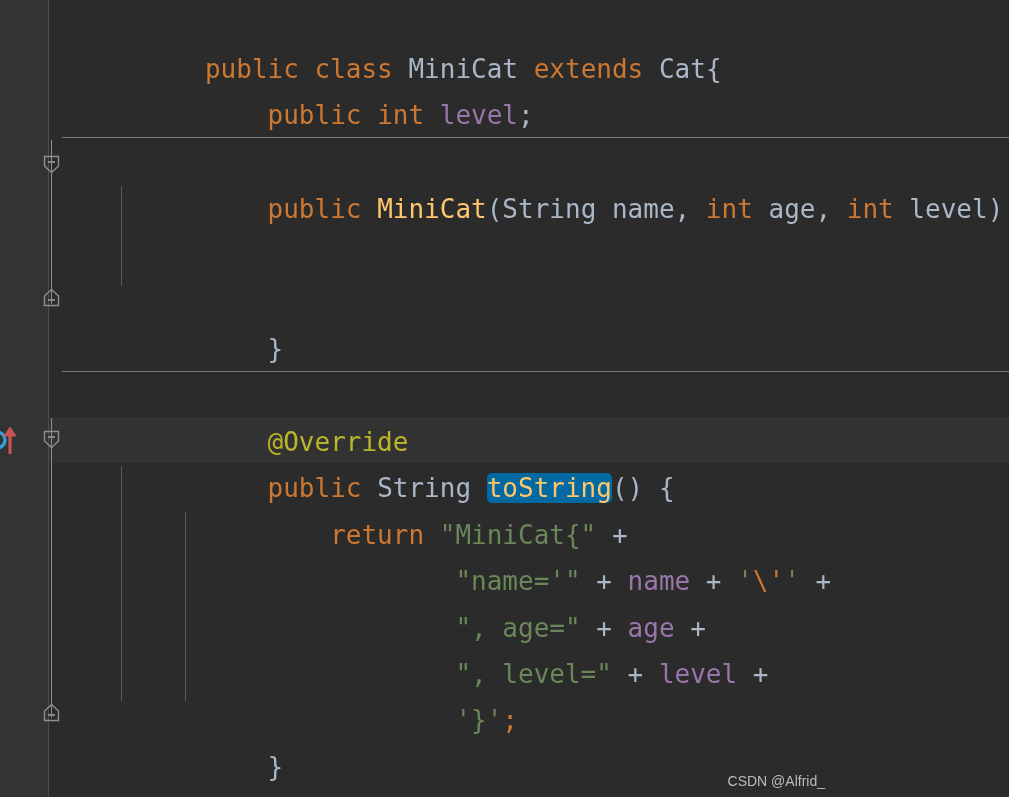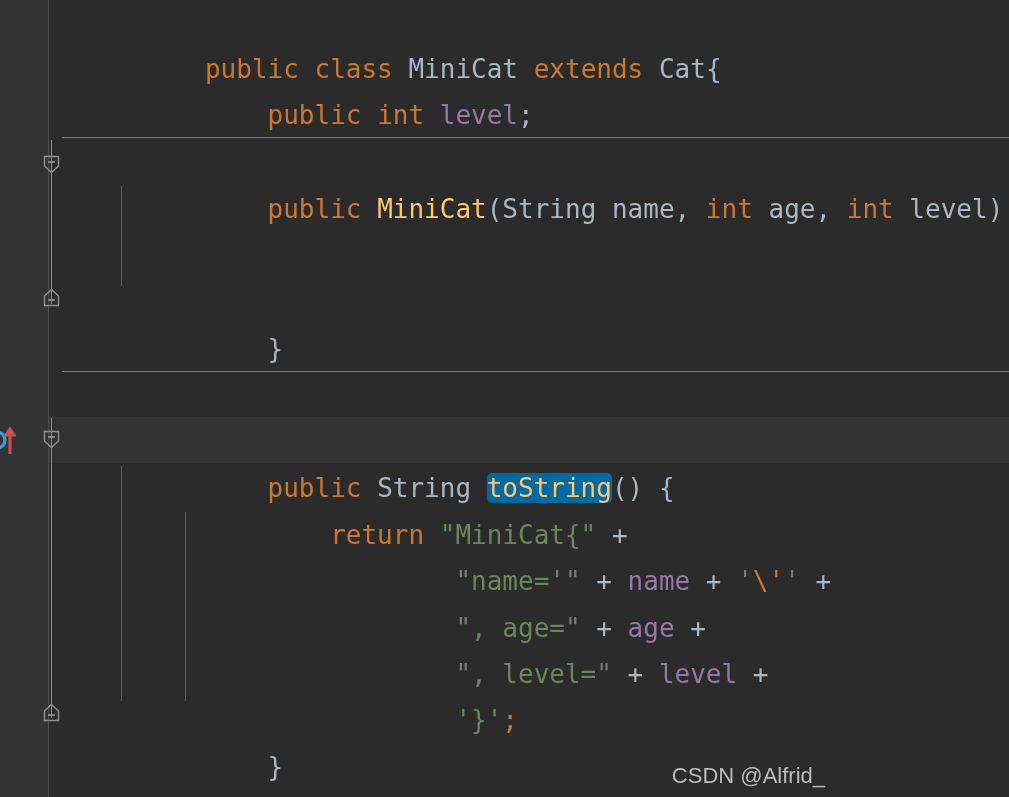--- a/index.html
+++ b/index.html
@@ -122,21 +122,21 @@
     background: #0369a1;
     border-radius: 5px;
   }
 
   
   #watermark {
     position: absolute;
     right: 14px;
     bottom: 8px;
     font-family: "Liberation Sans", "DejaVu Sans", sans-serif;
-    font-size: 22px;
+    font-size: 14px;
     color: #b9bcc0;
     z-index: 9;
     white-space: pre;
   }
 </style>
 </head>
 <body>
 
 <div id="editor">
 
@@ -209,20 +209,23 @@
     </div>
 
 
 
     <div class="line" style="top:280px;">
       <span class="punc">    </span><span class="punc">}</span>
     </div>
 
     <div class="line" style="top:326px;"></div>
 
+    <div class="line" style="top:373px;">
+      <span class="punc">    </span><span class="ann">@Override</span>
+    </div>
 
     <div class="line" style="top:419px;">
       <span class="punc">    </span><span class="kw">public</span><span class="punc"> </span><span class="typ">String</span><span class="punc"> </span><span class="ctor ident-hl">toString</span><span class="punc">() {</span>
     </div>
 
     <div class="line" style="top:466px;">
       <span class="punc">        </span><span class="kw">return</span><span class="punc"> </span><span class="str">"MiniCat{"</span><span class="punc"> </span><span class="op">+</span>
     </div>
 
     <div class="line" style="top:512px;">

